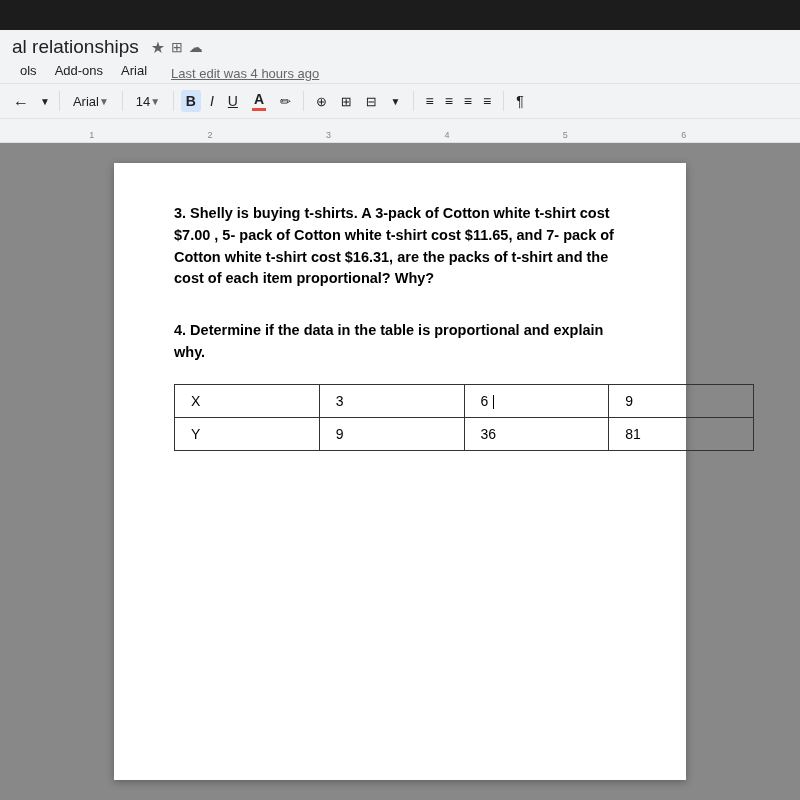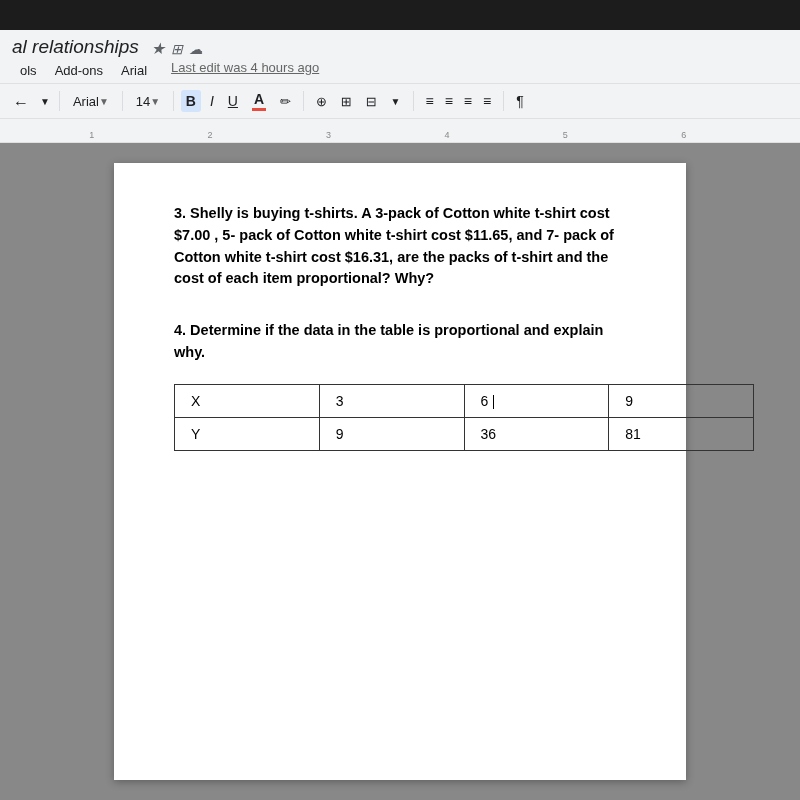--- a/index.html
+++ b/index.html
@@ -34,23 +34,22 @@
     
     .doc-chrome {
       background: #f1f3f4;
       flex-shrink: 0;
     }
 
     .title-bar {
       background: #f1f3f4;
       padding: 6px 12px 0 12px;
       display: flex;
-      align-items: flex-end;
+      align-items: center;
       gap: 8px;
-      font-style: italic;
     }
 
     .doc-title {
       font-size: 19px;
       font-weight: 400;
       color: #202124;
       letter-spacing: 0;
     }
 
     .title-icons {
@@ -63,21 +62,21 @@
     .title-icon {
       color: #5f6368;
       font-size: 16px;
       cursor: pointer;
     }
 
     .menu-bar {
       background: #f1f3f4;
       padding: 2px 12px;
       display: flex;
-      align-items: flex-start;
+      align-items: flex-end;
       gap: 2px;
       font-size: 13px;
     }
 
     .menu-item {
       padding: 3px 8px;
       color: #202124;
       cursor: pointer;
       border-radius: 3px;
     }

